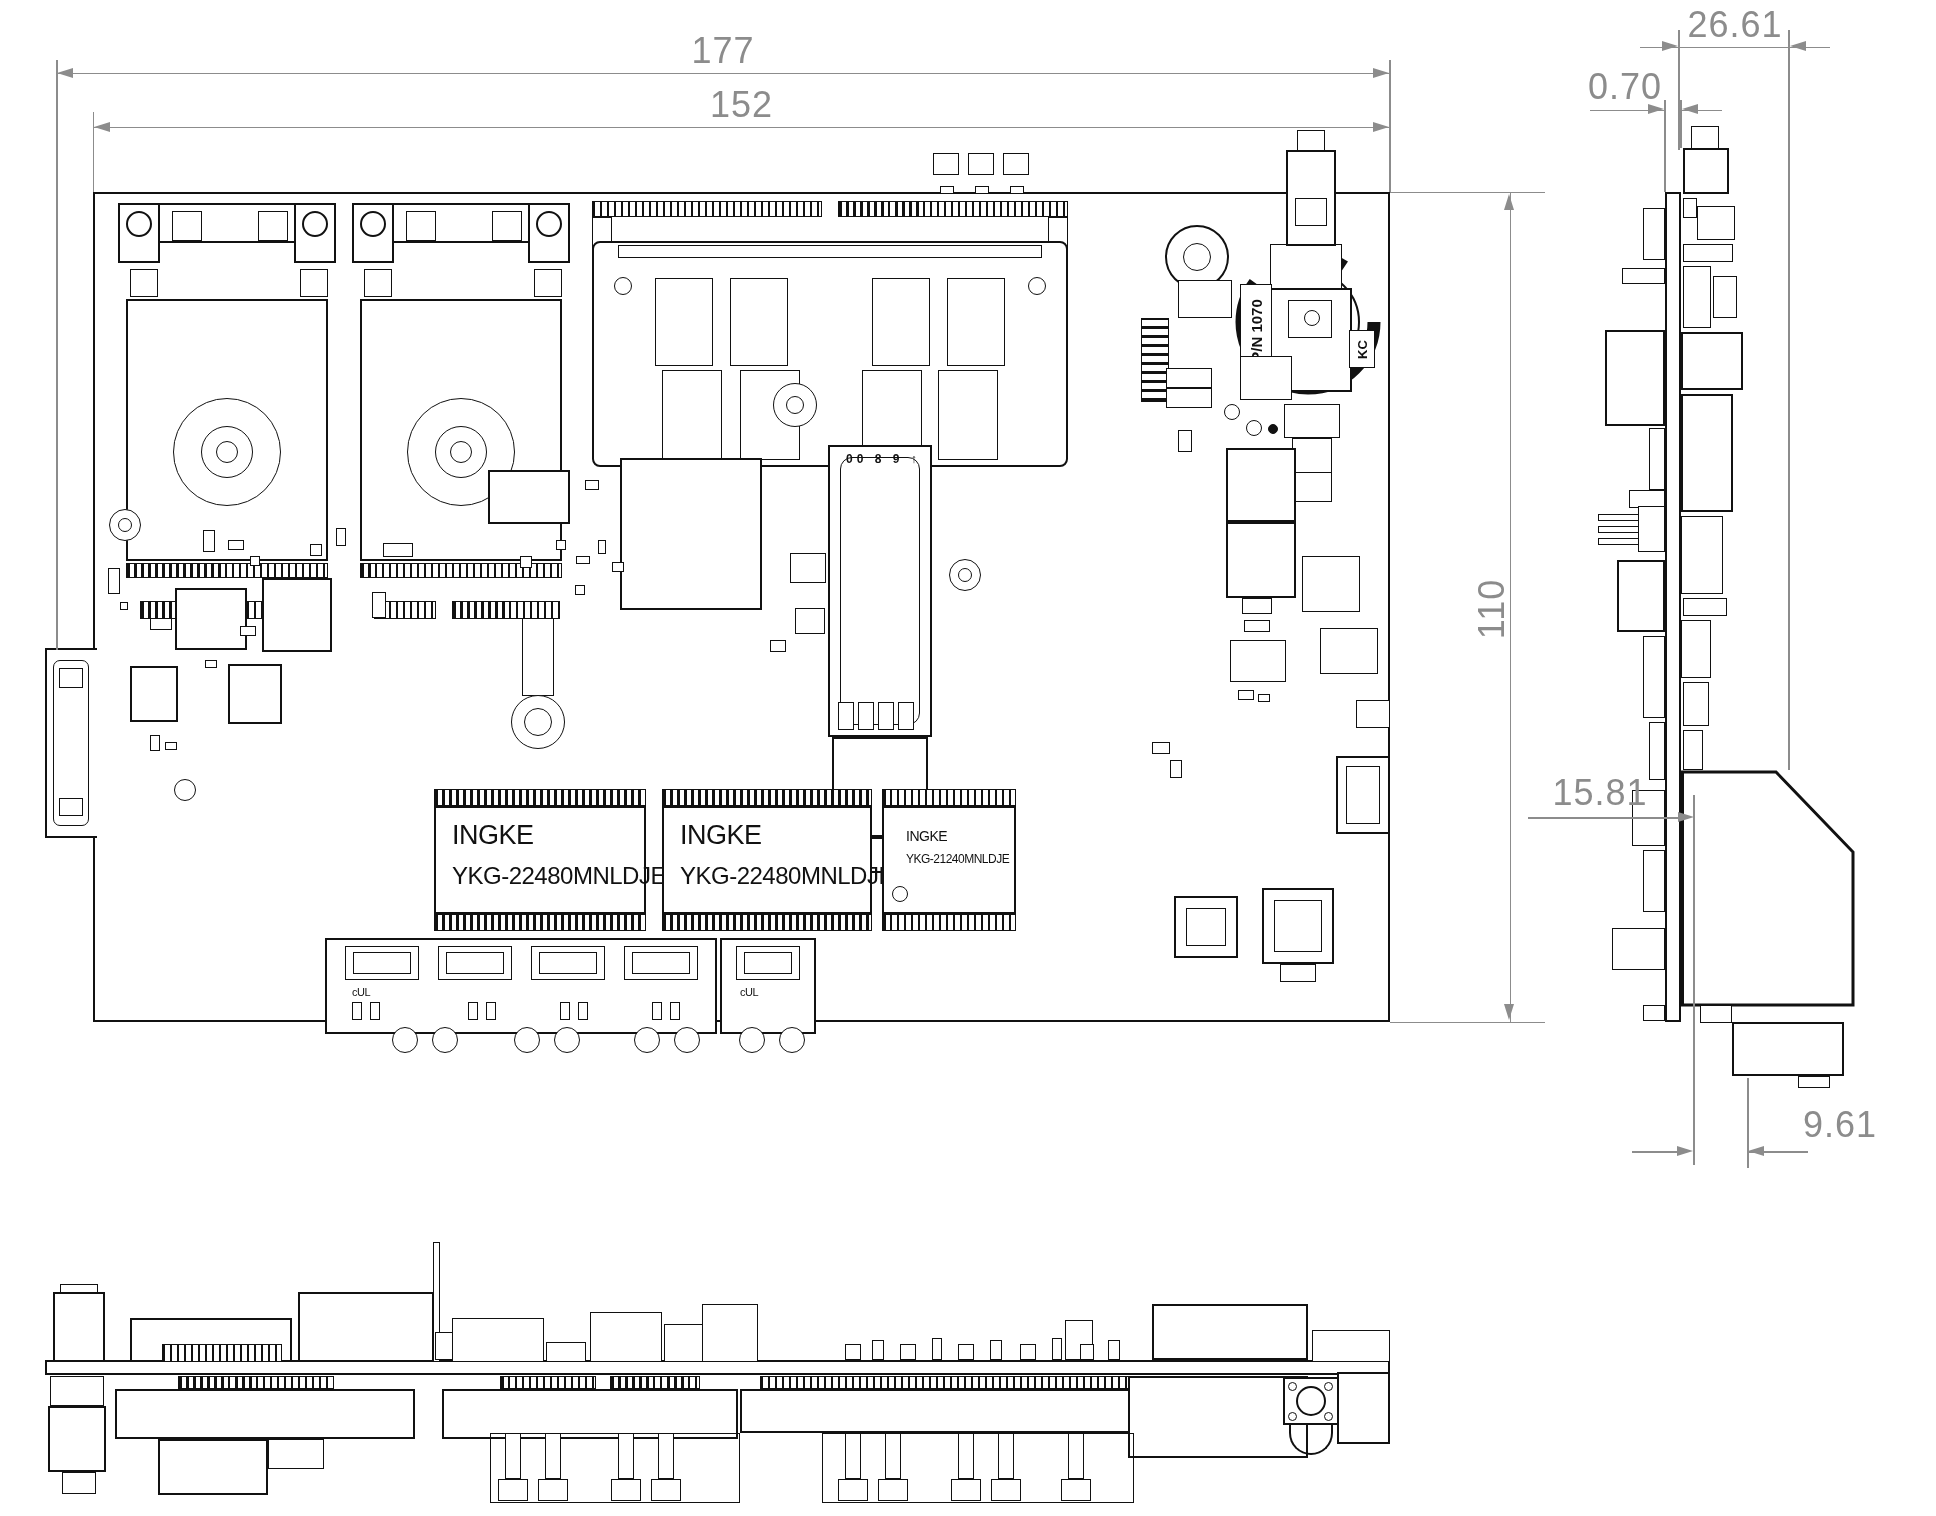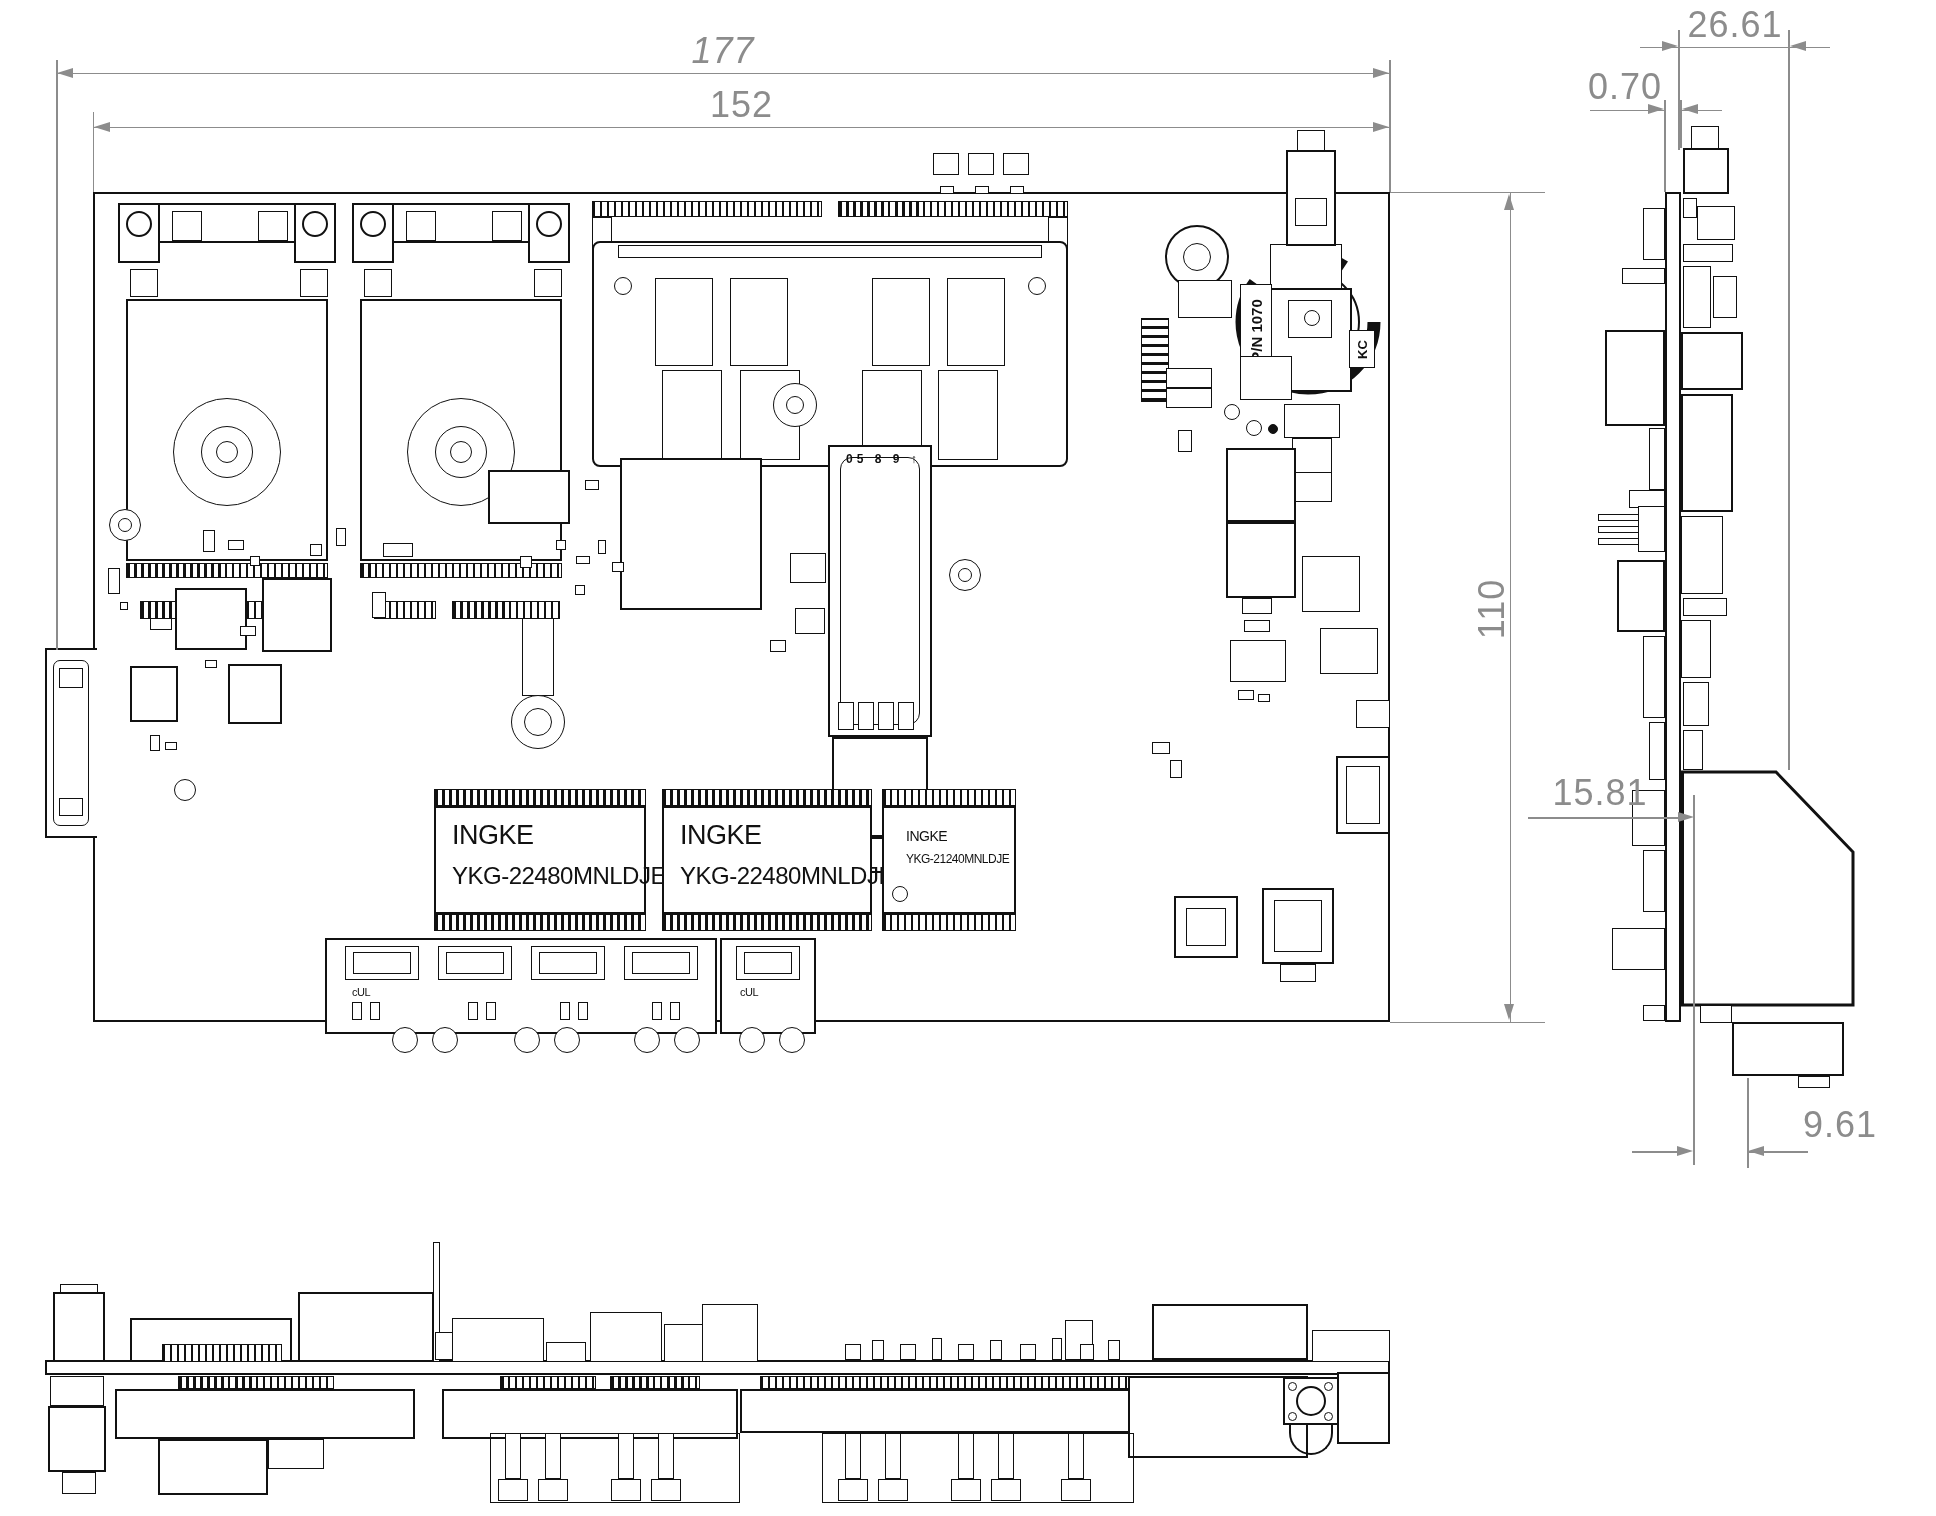--- a/index.html
+++ b/index.html
@@ -201,21 +201,21 @@
     <div class="k thin" style="left:598px;top:540px;width:8px;height:14px;"></div>
     <div class="k thin" style="left:612px;top:562px;width:12px;height:10px;"></div>
     <div class="k thin" style="left:575px;top:585px;width:10px;height:10px;"></div>
     <div class="k thin" style="left:790px;top:553px;width:36px;height:30px;"></div>
     <div class="k thin" style="left:795px;top:608px;width:30px;height:26px;"></div>
     <div class="k thin" style="left:770px;top:640px;width:16px;height:12px;"></div>
 
     <div>
       <div class="k" style="left:828px;top:445px;width:104px;height:292px;"></div>
       <div class="k thin nf" style="left:840px;top:457px;width:80px;height:268px;border-radius:12px;"></div>
-      <div class="chiptxt" style="left:846px;top:452px;font-size:12px;letter-spacing:4px;font-weight:bold;">05 8 9 ↑</div>
+      <div class="chiptxt" style="left:846px;top:452px;font-size:12px;letter-spacing:4px;font-weight:bold;">00 8 9 ↑</div>
       <div class="k thin" style="left:838px;top:702px;width:16px;height:28px;"></div>
       <div class="k thin" style="left:858px;top:702px;width:16px;height:28px;"></div>
       <div class="k thin" style="left:878px;top:702px;width:16px;height:28px;"></div>
       <div class="k thin" style="left:898px;top:702px;width:16px;height:28px;"></div>
       <div class="k" style="left:832px;top:737px;width:96px;height:100px;"></div>
       <div class="k" style="left:834px;top:837px;width:92px;height:36px;"></div>
     </div>
 
     <div>
       <div class="cmb" style="left:434px;top:789px;width:212px;height:17px;"></div>
@@ -387,21 +387,21 @@
     <div class="k" style="left:1337px;top:1372px;width:53px;height:72px;"></div>
   </div>
 
   <div>
 
     <div class="dl" style="left:56px;top:60px;width:1.5px;height:590px;"></div>
     <div class="dl" style="left:1389px;top:60px;width:1.5px;height:132px;"></div>
     <div class="dl" style="left:56px;top:72.5px;width:1334px;height:1.5px;"></div>
     <div class="aw L" style="left:57px;top:68px;"></div>
     <div class="aw R" style="left:1373px;top:68px;"></div>
-    <div class="dt" style="left:56px;top:30px;width:1334px;font-style:italic;">177</div>
+    <div class="dt" style="left:56px;top:30px;width:1334px;">177</div>
 
     <div class="dl" style="left:92.5px;top:112px;width:1.5px;height:80px;"></div>
     <div class="dl" style="left:93px;top:126.5px;width:1297px;height:1.5px;"></div>
     <div class="aw L" style="left:94px;top:122px;"></div>
     <div class="aw R" style="left:1373px;top:122px;"></div>
     <div class="dt" style="left:93px;top:84px;width:1297px;">152</div>
 
     <div class="dl" style="left:1390px;top:191.5px;width:155px;height:1.5px;"></div>
     <div class="dl" style="left:1390px;top:1021.5px;width:155px;height:1.5px;"></div>
     <div class="dl" style="left:1509.5px;top:192px;width:1.5px;height:830px;"></div>

